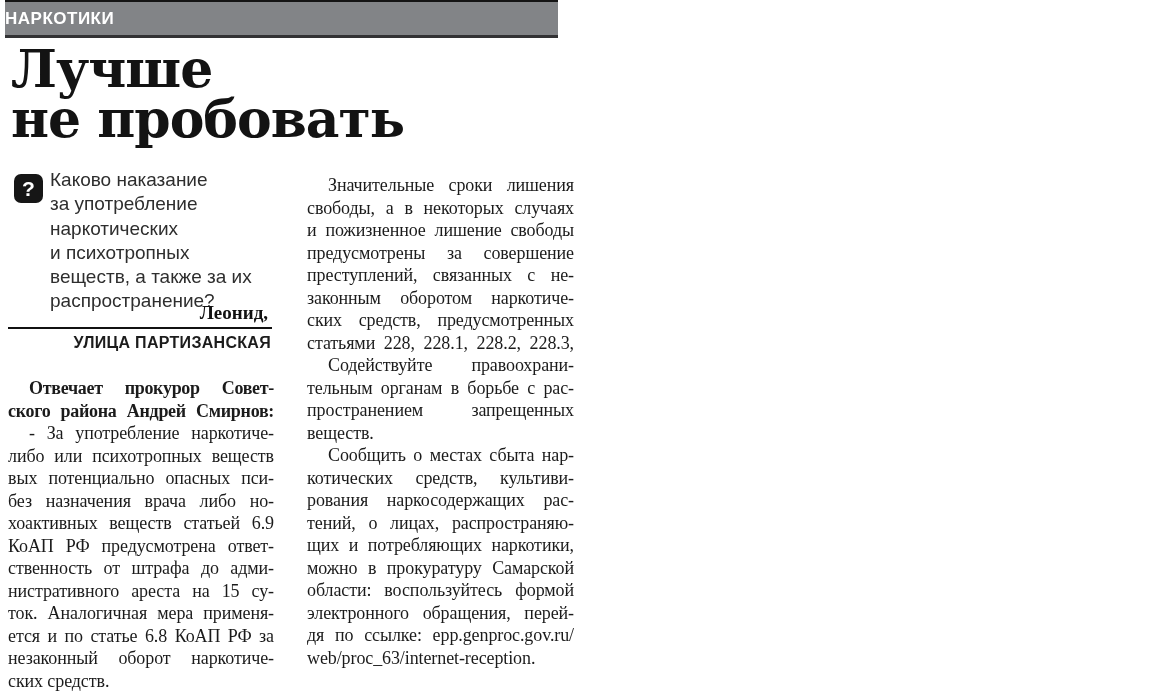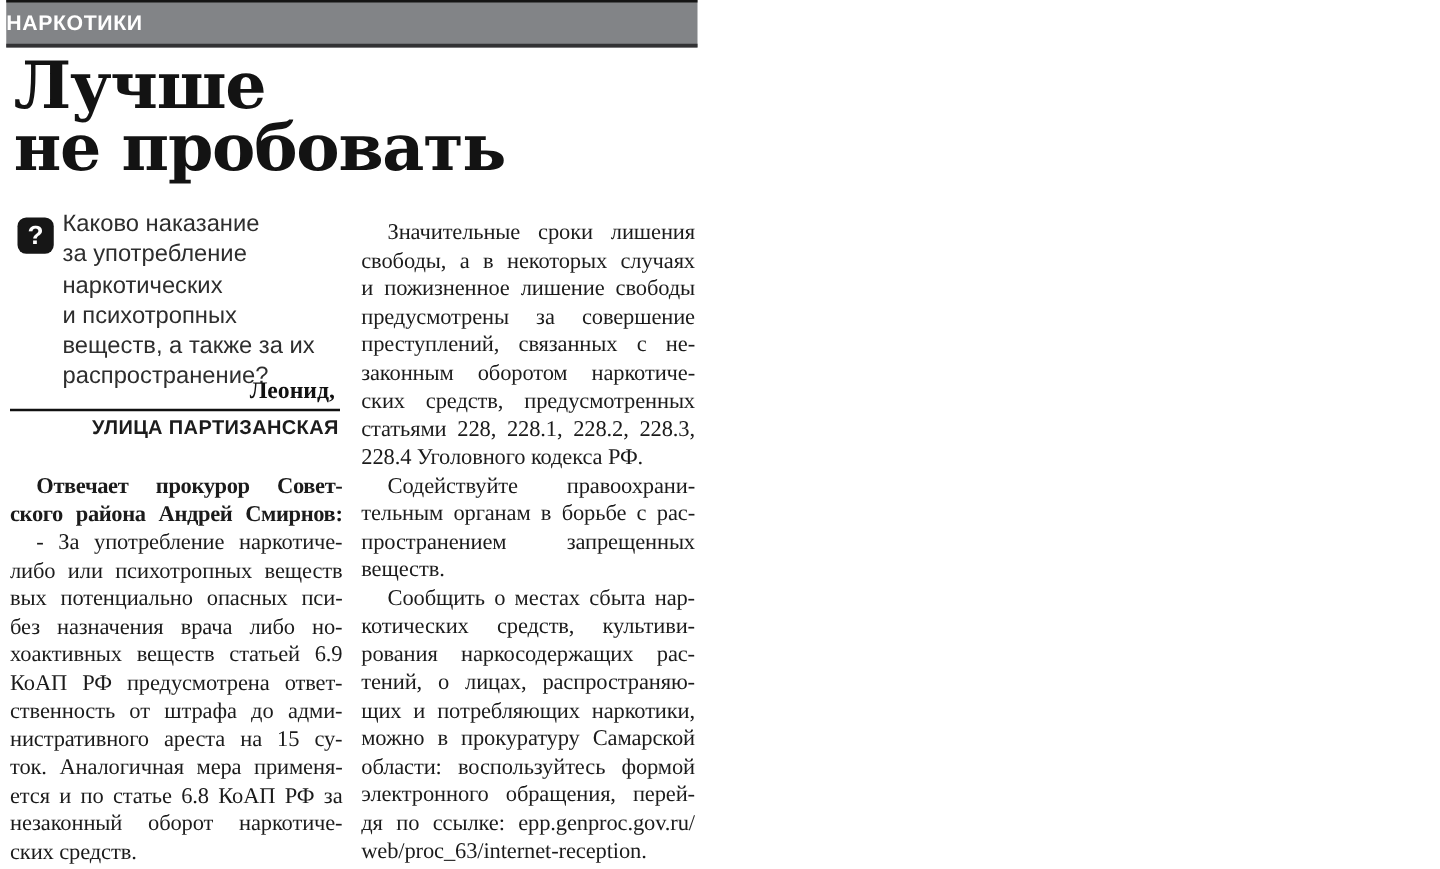--- a/index.html
+++ b/index.html
@@ -114,21 +114,21 @@
 
   
   .col {
     position: absolute;
     font-family: "Liberation Serif", "DejaVu Serif", serif;
     font-size: 18px;
     color: #1b1b1b;
     letter-spacing: -0.1px;
   }
   .col-1 { left: 8px;   top: 377px; width: 266px; }
-  .col-2 { left: 289px; top: 174px; width: 267px; }
+  .col-2 { left: 307px; top: 174px; width: 267px; }
   .bline {
     height: 22.5px;
     line-height: 22.5px;
     text-align: justify;
     text-align-last: justify;
     overflow: visible;
     white-space: nowrap;
   }
   .bline.j  { white-space: normal; }
   .bline.end {
@@ -184,21 +184,20 @@
 
   <div class="col col-2">
       <div class="bline j indent">Значительные сроки лишения</div>
       <div class="bline j">свободы, а в некоторых случаях</div>
       <div class="bline j">и пожизненное лишение свободы</div>
       <div class="bline j">предусмотрены за совершение</div>
       <div class="bline j">преступлений, связанных с не-</div>
       <div class="bline j">законным оборотом наркотиче-</div>
       <div class="bline j">ских средств, предусмотренных</div>
       <div class="bline j">статьями 228, 228.1, 228.2, 228.3,</div>
-      <div class="bline end">228.4 Уголовного кодекса РФ.</div>
       <div class="bline j indent">Содействуйте правоохрани-</div>
       <div class="bline j">тельным органам в борьбе с рас-</div>
       <div class="bline j">пространением запрещенных</div>
       <div class="bline end">веществ.</div>
       <div class="bline j indent">Сообщить о местах сбыта нар-</div>
       <div class="bline j">котических средств, культиви-</div>
       <div class="bline j">рования наркосодержащих рас-</div>
       <div class="bline j">тений, о лицах, распространяю-</div>
       <div class="bline j">щих и потребляющих наркотики,</div>
       <div class="bline j">можно в прокуратуру Самарской</div>

